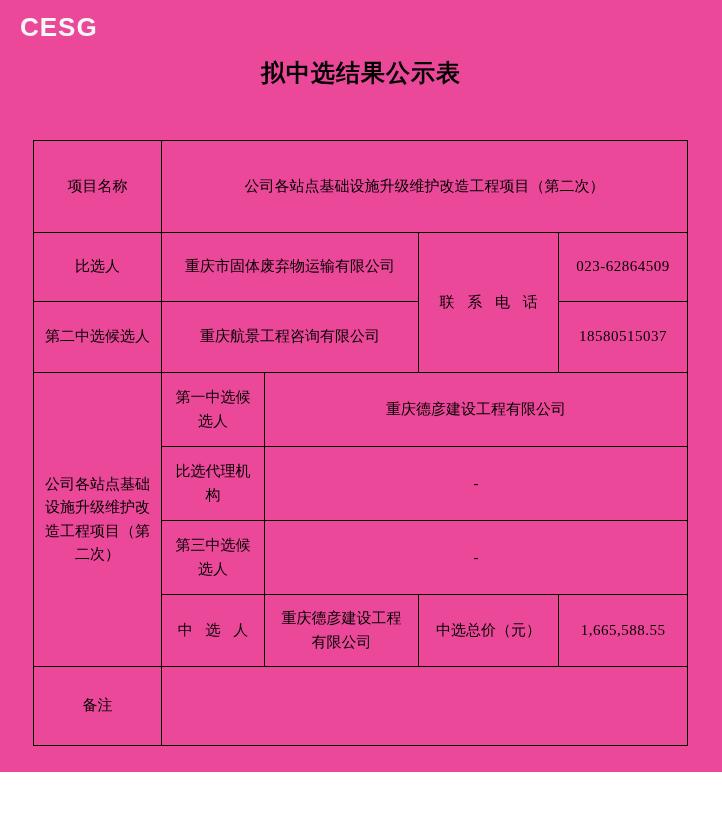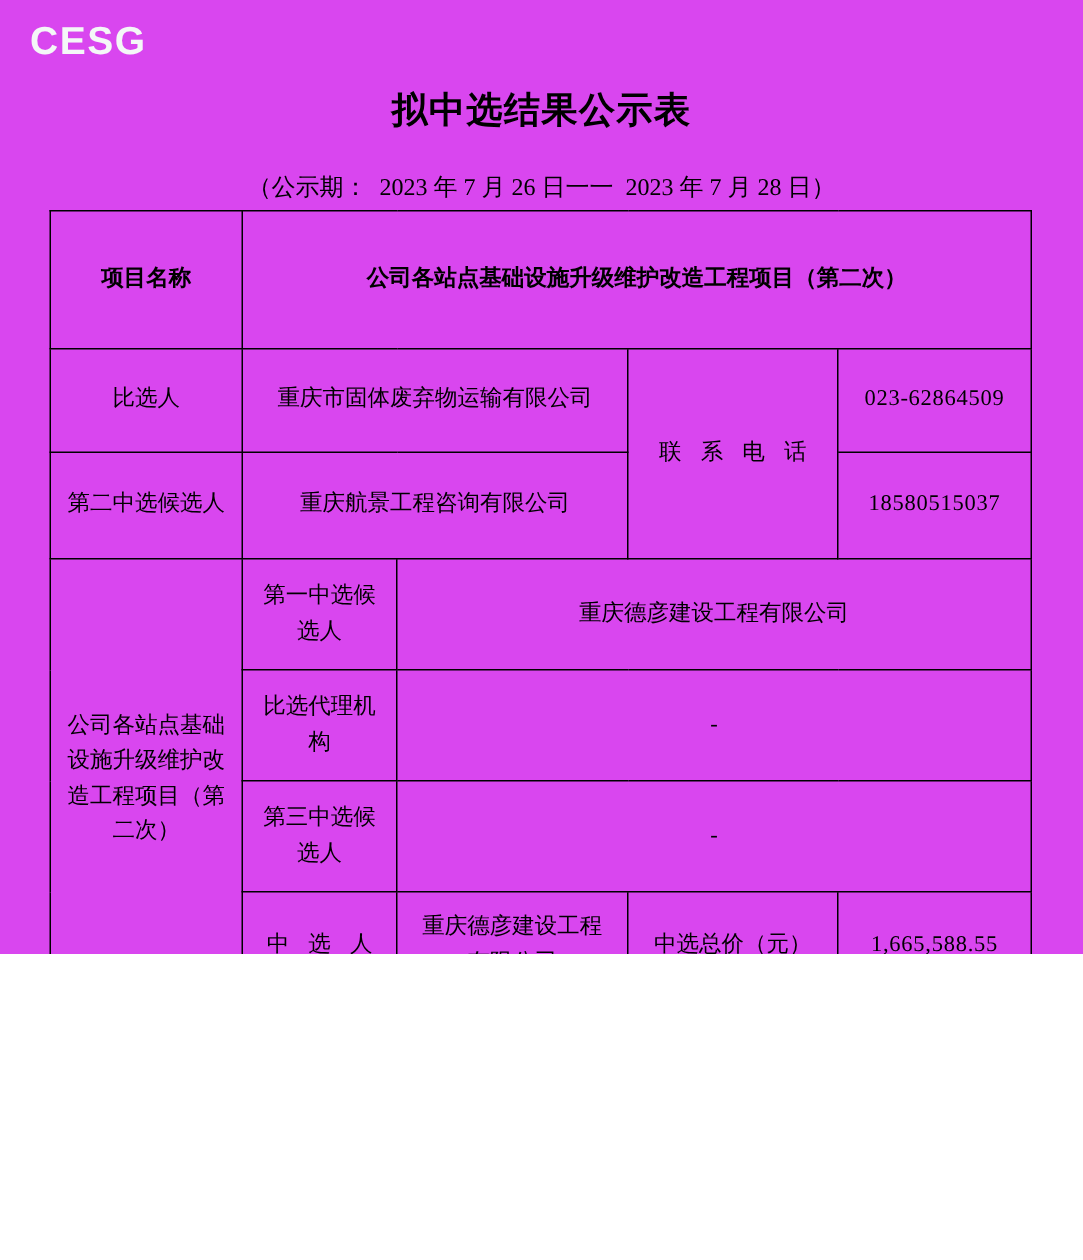--- a/index.html
+++ b/index.html
@@ -3,22 +3,22 @@
 <meta charset="utf-8">
 <style>
   html, body {
     margin: 0;
     padding: 0;
     background: #ffffff;
   }
   .page {
     position: relative;
     width: 722px;
-    height: 636px;
-    background: #d946ef;
+    height: 772px;
+    background: #ec4899;
     overflow: hidden;
     font-family: "Liberation Serif", "DejaVu Serif", serif;
     color: #000000;
   }
   .watermark {
     position: absolute;
     left: 20px;
     top: 12px;
     font-family: "Liberation Sans", "DejaVu Sans", sans-serif;
     font-weight: bold;
@@ -57,21 +57,21 @@
   }
   td {
     border: 1px solid #000000;
     text-align: center;
     vertical-align: middle;
     font-size: 15px;
     line-height: 1.55;
     padding: 2px 10px;
     overflow: hidden;
   }
-  tr.r1 { height: 92px; font-weight: bold; }
+  tr.r1 { height: 92px; }
   tr.r2 { height: 69px; }
   tr.r3 { height: 71px; }
   tr.r4 { height: 74px; }
   tr.r5 { height: 74px; }
   tr.r6 { height: 74px; }
   tr.r7 { height: 72px; }
   tr.r8 { height: 79px; }
   td.sub { padding: 10px 12px; }
   td.project-cell { padding: 2px 9px; }
   td.spaced { word-spacing: 9px; }
@@ -79,21 +79,20 @@
 </style>
 </head>
 <body>
 
 <div class="page">
 
   <div class="watermark">CESG</div>
 
   <h1 class="title">拟中选结果公示表</h1>
 
-  <div class="subtitle">（公示期：  2023 年 7 月 26 日一一  2023 年 7 月 28 日）</div>
 
   <table class="result-table">
     <colgroup>
       <col style="width:128px">
       <col style="width:103px">
       <col style="width:154px">
       <col style="width:140px">
       <col style="width:129px">
     </colgroup>
     <tbody>

